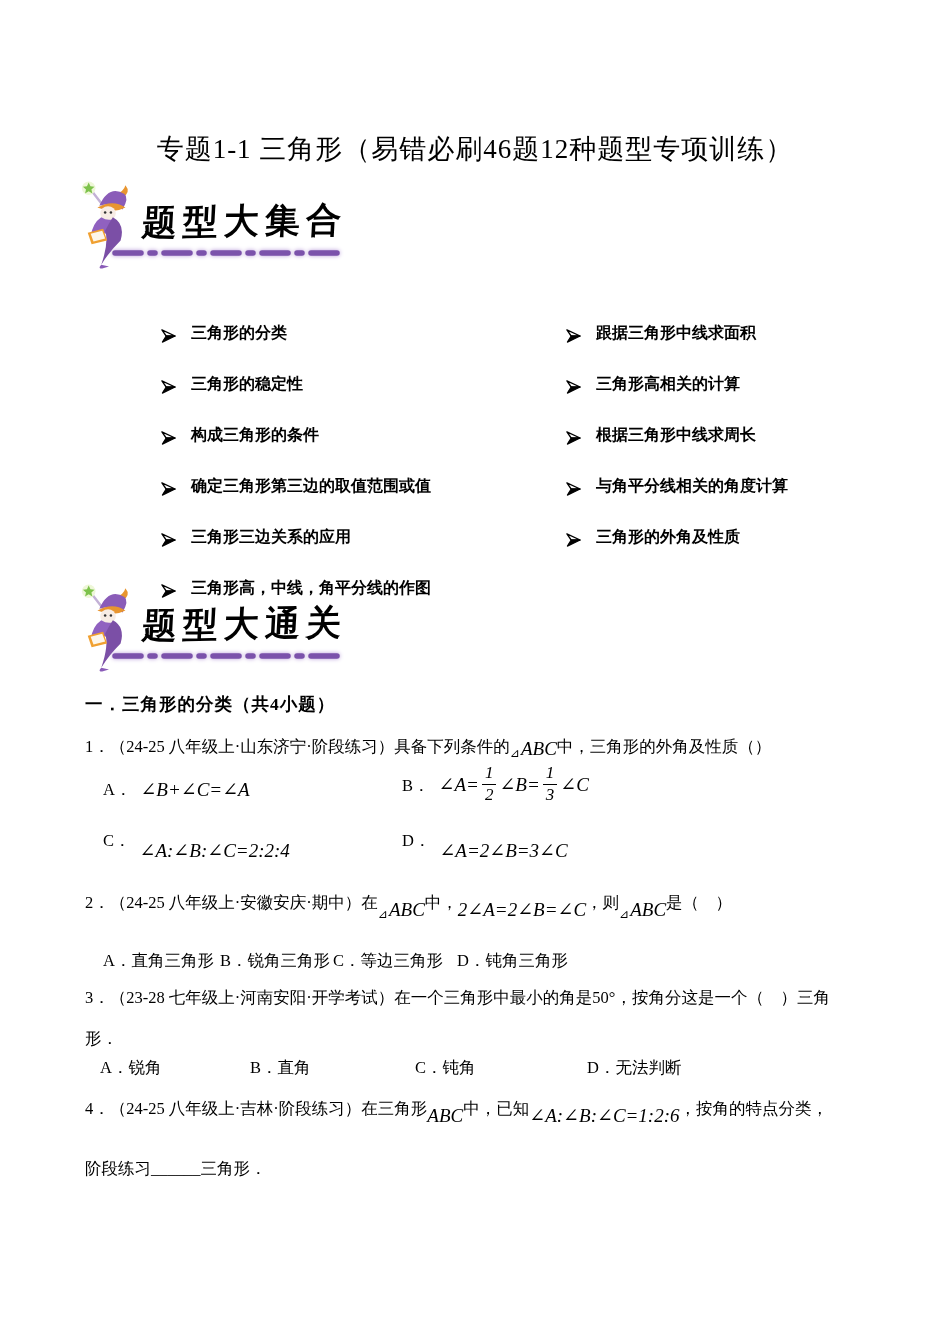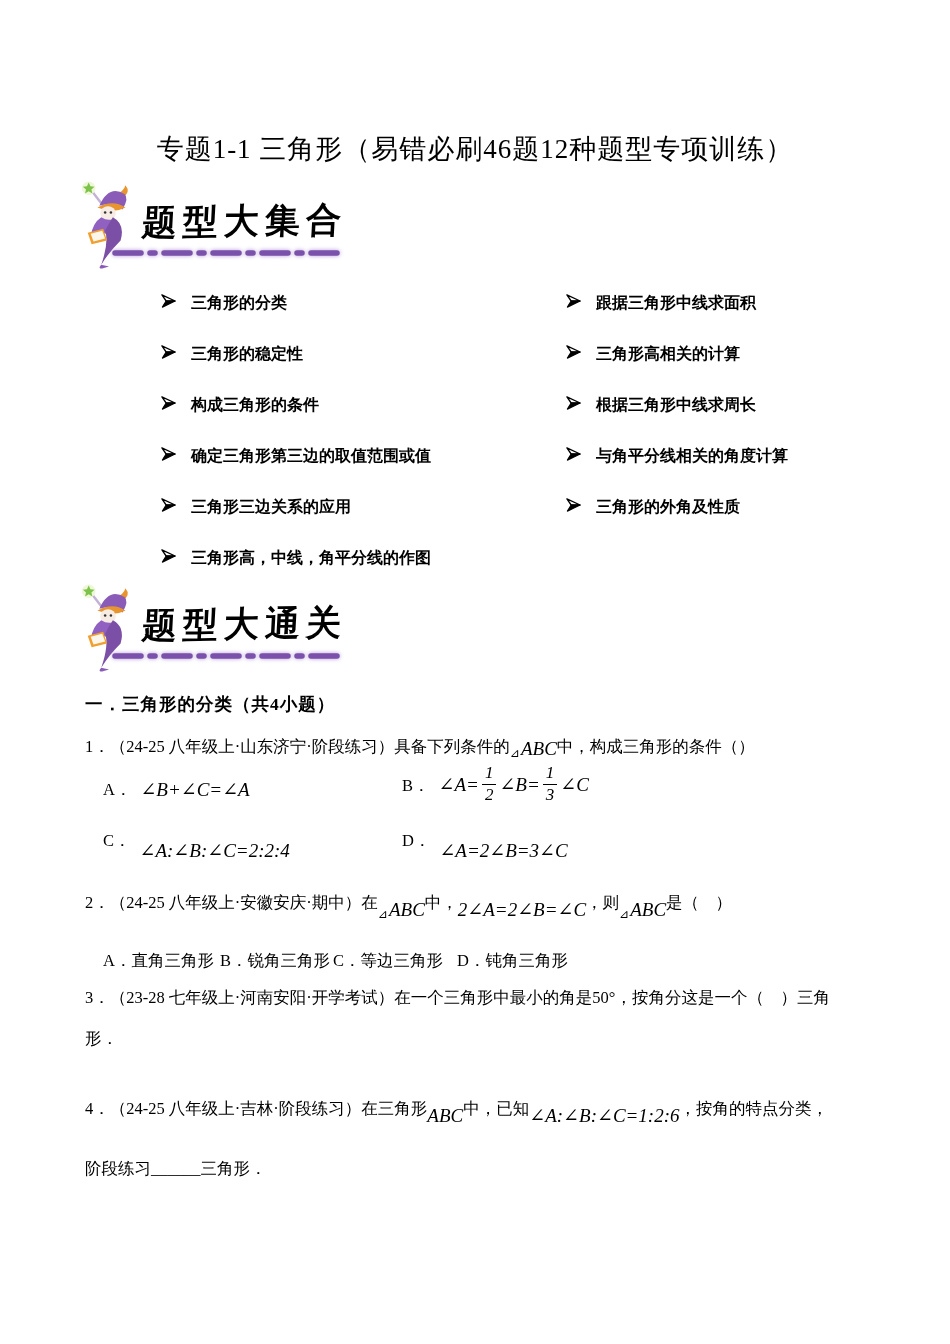--- a/index.html
+++ b/index.html
@@ -28,21 +28,21 @@
     transform:skewX(-4deg) rotate(-1deg); white-space:nowrap;
   }
   .bline { position:absolute; left:32px; top:66px; filter:drop-shadow(0 0 2px #b79ad9); }
 
   
   .topics { position:absolute; top:293px; left:160px; width:740px; }
   .tcol { position:absolute; top:0; }
   .tcol-left  { left:0; width:400px; }
   .tcol-right { left:405px; width:330px; }
   .titem {
-    height:51px; display:flex; align-items:flex-start; gap:14px;
+    height:51px; display:flex; align-items:flex-end; gap:14px;
     font-family:"Liberation Sans","DejaVu Sans",sans-serif;
     font-weight:bold; font-size:16px; white-space:nowrap;
   }
   .arrow { flex:0 0 auto; }
 
   .section-h {
     position:absolute; left:85px; top:692px;
     font-size:17.5px; font-weight:bold; letter-spacing:1px; white-space:nowrap;
   }
 
@@ -205,21 +205,21 @@
   </svg>
   <span class="btext">题型大通关</span>
   <svg class="bline" width="236" height="10">
     <line x1="3" y1="5" x2="233" y2="5" stroke="#7b52ab" stroke-width="5.5" stroke-dasharray="26 9 5 9" stroke-linecap="round"></line>
   </svg>
 </div>
 
 <div class="section-h">一．三角形的分类（共4小题）</div>
 
 <div class="q" style="top:730px; height:150px;">
-  <p class="stem"><span>1．</span><span>（24-25 八年级上·山东济宁·阶段练习）</span><span>具备下列条件的</span><span class="math low1"><span class="tri">⊿</span><span>ABC</span></span><span>中，构成三角形的条件（）</span></p>
+  <p class="stem"><span>1．</span><span>（24-25 八年级上·山东济宁·阶段练习）</span><span>具备下列条件的</span><span class="math low1"><span class="tri">⊿</span><span>ABC</span></span><span>中，三角形的外角及性质（）</span></p>
   <div class="opt" style="left:18px; top:48px;">
     <span class="olabel">A．</span>
     <span class="math">∠B+∠C=∠A</span>
   </div>
   <div class="opt" style="left:317px; top:36px;">
     <span class="olabel">B．</span>
     <span class="math"><span>∠A=</span><span class="frac">
           <span class="num">1</span>
           <span class="den">2</span>
         </span><span>∠B=</span><span class="frac">
@@ -243,18 +243,24 @@
     <span style="left:18px;">A．直角三角形</span>
     <span style="left:135px;text-align:center;">B．锐角三角形</span>
     <span style="left:248px;">C．等边三角形</span>
     <span style="left:372px;">D．钝角三角形</span>
   </div>
 </div>
 
 <div class="q" style="top:984px; height:110px;">
   <p class="stem"><span>3．</span><span>（23-28 七年级上·河南安阳·开学考试）</span><span>在一个三角形中最小的角是50°，按角分这是一个（　）三角</span></p>
   <p class="qline2" style="top:44px; left:0;">形．</p>
+  <div class="optrow" style="top:73px;">
+    <span style="left:15px;">A．锐角</span>
+    <span style="left:165px;">B．直角</span>
+    <span style="left:330px;">C．钝角</span>
+    <span style="left:502px;">D．无法判断</span>
+  </div>
 </div>
 
 <div class="q" style="top:1092px; height:110px;">
   <p class="stem"><span>4．</span><span>（24-25 八年级上·吉林·阶段练习）</span><span>在三角形</span><span class="math low2">ABC</span><span>中，已知</span><span class="math low2">∠A:∠B:∠C=1:2:6</span><span>，按角的特点分类，</span></p>
   <p class="qline2" style="top:66px; left:0;"><span>阶段练习</span><span>______</span><span>三角形．</span></p>
 </div>
 
 </body></html>

